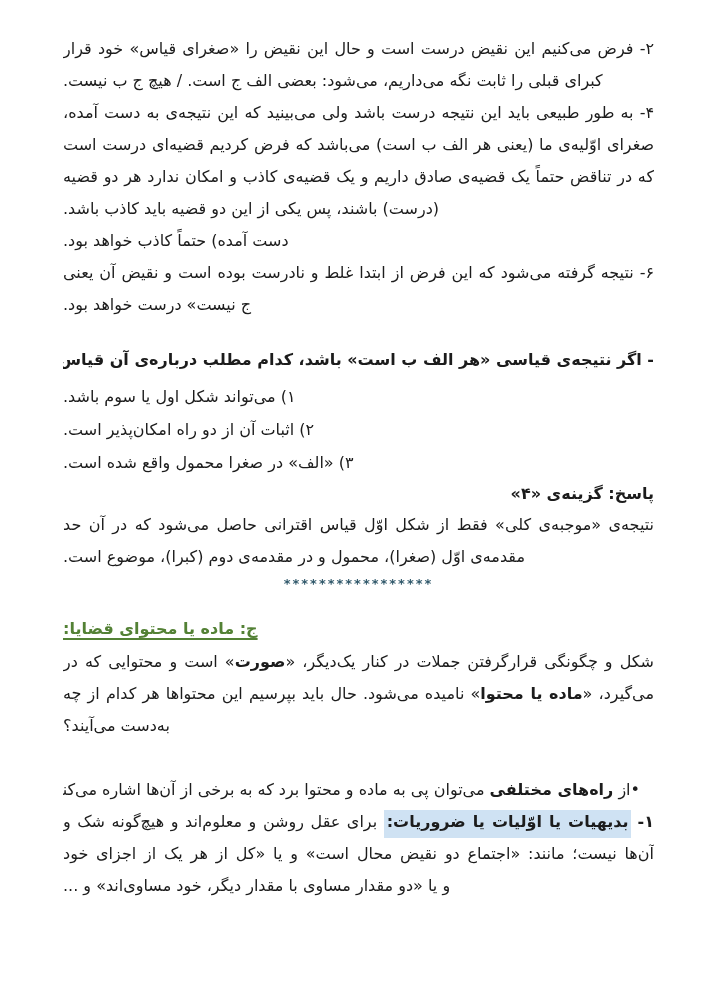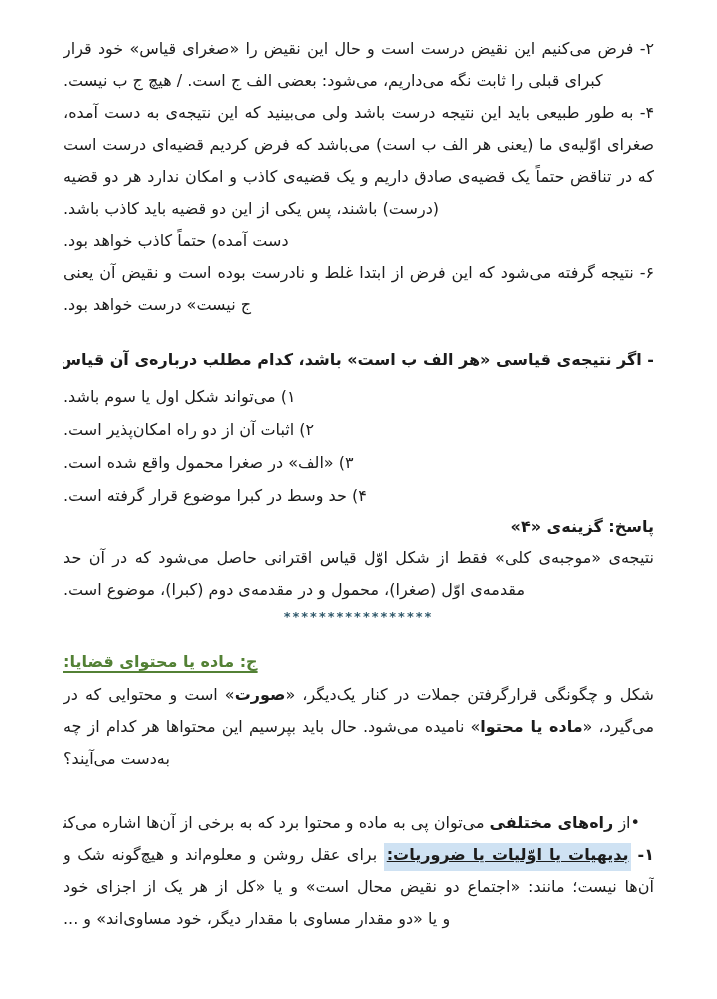--- a/index.html
+++ b/index.html
@@ -66,21 +66,20 @@
   .section-heading span{
     text-decoration:underline;
     text-underline-offset:4px;
     text-decoration-thickness:1.5px;
   }
   .bullet-line{padding-right:14px;margin-top:32px;}
   .term-highlight{
     background:var(--term-highlight-blue,#cfe2f3);
     font-weight:bold;
     padding:2px 2px 9px 3px;
-    text-decoration:underline;
   }
 </style>
 </head>
 <body>
 
 <div class="page">
 
   <div class="para">
     <div class="line j">۲- فرض می‌کنیم این نقیض درست است و حال این نقیض را «صغرای قیاس» خود قرار می‌دهیم و</div>
     <div class="line">کبرای قبلی را ثابت نگه می‌داریم، می‌شود: بعضی الف ج است. / هیچ ج ب نیست.</div>
@@ -98,21 +97,20 @@
     <div class="line j">۶- نتیجه گرفته می‌شود که این فرض از ابتدا غلط و نادرست بوده است و نقیض آن یعنی «هیچ الف</div>
     <div class="line">ج نیست» درست خواهد بود.</div>
   </div>
 
   <div class="exam-block">
     <div class="question">- اگر نتیجه‌ی قیاسی «هر الف ب است» باشد، کدام مطلب درباره‌ی آن قیاس درست است؟</div>
     <div class="options">
       <div class="line">۱) می‌تواند شکل اول یا سوم باشد.</div>
       <div class="line">۲) اثبات آن از دو راه امکان‌پذیر است.</div>
       <div class="line">۳) «الف» در صغرا محمول واقع شده است.</div>
-      <div class="line">۴) حد وسط در کبرا موضوع قرار گرفته است.</div>
     </div>
     <div class="answer-label">پاسخ: گزینه‌ی «۴»</div>
     <div class="explanation">
       <div class="line j">نتیجه‌ی «موجبه‌ی کلی» فقط از شکل اوّل قیاس اقترانی حاصل می‌شود که در آن حد وسط در</div>
       <div class="line">مقدمه‌ی اوّل (صغرا)، محمول و در مقدمه‌ی دوم (کبرا)، موضوع است.</div>
     </div>
   </div>
 
   <div class="divider">*****************</div>
 

